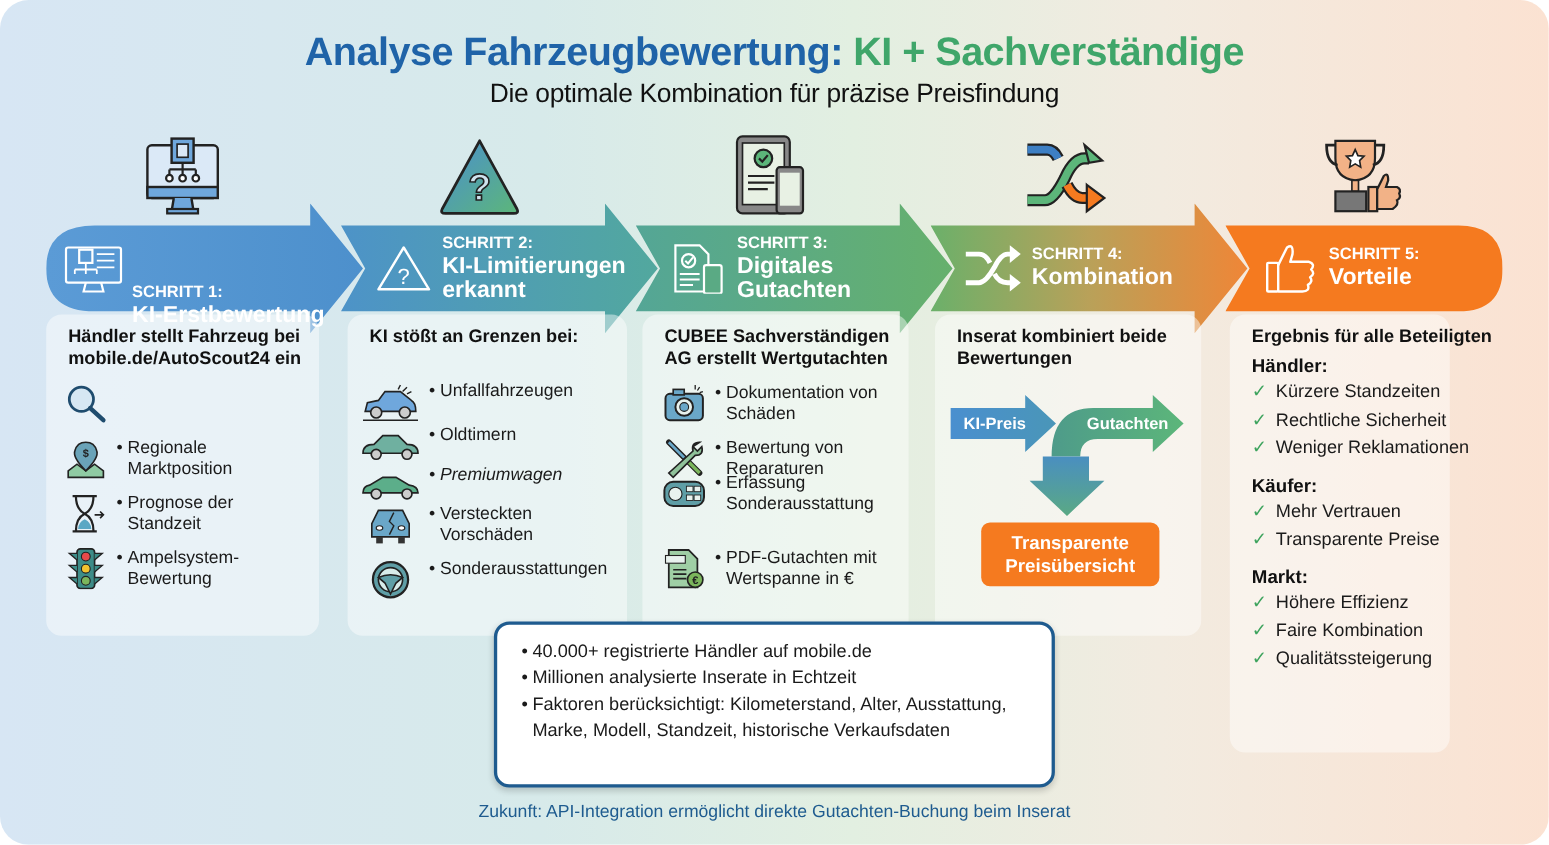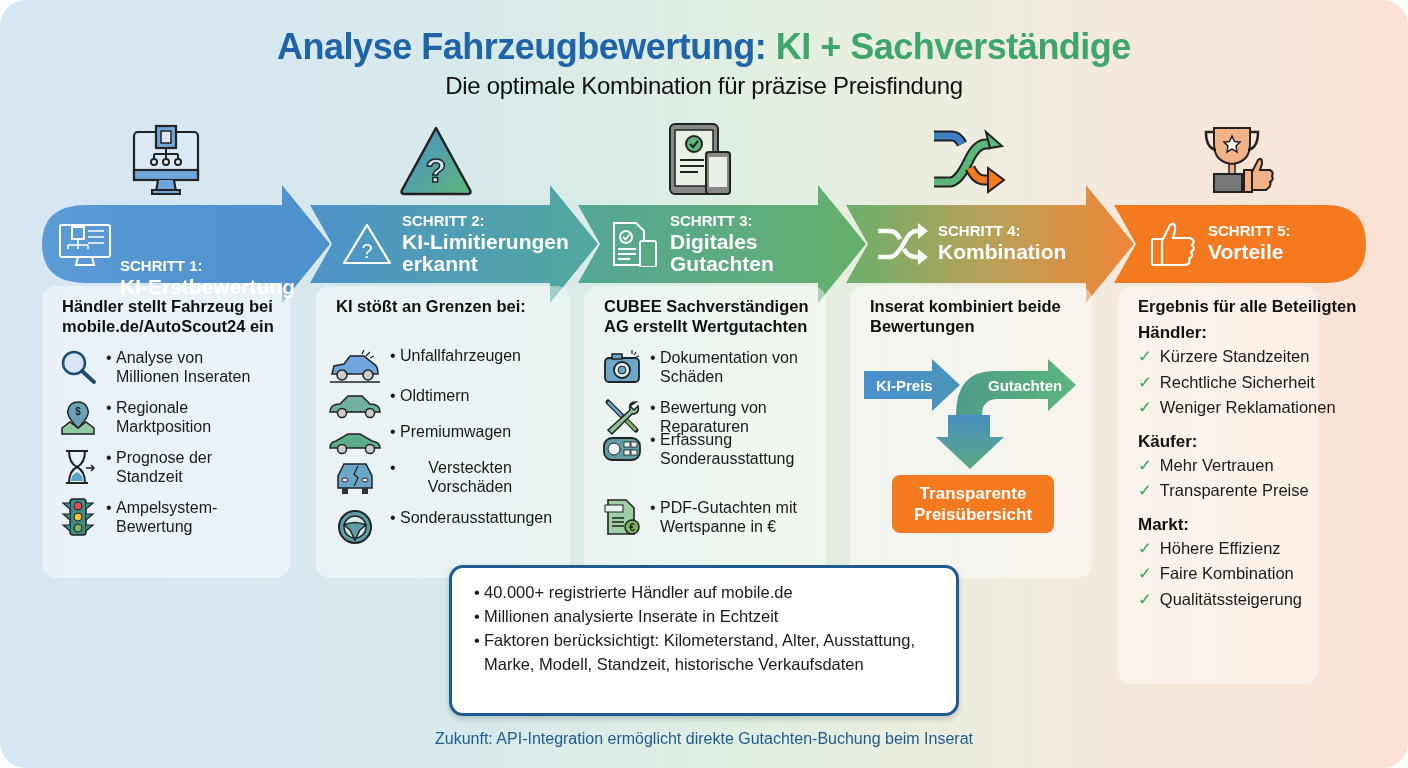--- a/index.html
+++ b/index.html
@@ -252,21 +252,20 @@
     </div>
   </div>
 
   <div class="card" style="left:42px; width:248px;">
     <div class="card-head">Händler stellt Fahrzeug bei mobile.de/AutoScout24 ein</div>
     <div class="item" style="top:62px;">
       <svg class="ic" viewBox="0 0 40 38">
         <circle cx="16" cy="15" r="11" fill="#d6e7f3" stroke="#1f4c6e" stroke-width="2.5"></circle>
         <path d="M24 23 L36 34" stroke="#1f4c6e" stroke-width="4" stroke-linecap="round"></path>
       </svg>
-      <span class="tx" style="width:150px;">Analyse von Millionen Inseraten</span>
     </div>
     <div class="item" style="top:112px;">
       <svg class="ic" viewBox="0 0 40 38">
         <path d="M4 30 L12 24 L20 30 L28 24 L36 30 L36 36 L4 36 Z" fill="#8fcaa3" stroke="#222" stroke-width="1.5"></path>
         <path d="M20 30 Q8 18 10 12 Q12 4 20 4 Q28 4 30 12 Q32 18 20 30 Z" fill="#6aa3b8" stroke="#222" stroke-width="1.5"></path>
         <text x="20" y="17" font-size="10" font-weight="bold" text-anchor="middle" fill="#222" font-family="Liberation Sans, sans-serif">$</text>
       </svg>
       <span class="tx" style="width:150px;">Regionale Marktposition</span>
     </div>
     <div class="item" style="top:162px;">
@@ -302,38 +301,38 @@
       <span class="tx">Unfallfahrzeugen</span>
     </div>
     <div class="item" style="top:100px; left:12px;">
       <svg class="ic" style="width:54px;flex-basis:54px;" viewBox="0 0 54 30">
         <path d="M2 22 Q2 14 12 14 L20 6 H34 L42 14 Q52 14 52 22 Z" fill="#6fb0a0" stroke="#222" stroke-width="1.5"></path>
         <circle cx="14" cy="23" r="4.5" fill="#ccc" stroke="#222" stroke-width="1.5"></circle>
         <circle cx="42" cy="23" r="4.5" fill="#ccc" stroke="#222" stroke-width="1.5"></circle>
       </svg>
       <span class="tx">Oldtimern</span>
     </div>
-    <div class="item" style="top:136px; left:12px;">
+    <div class="item" style="top:136px; left:12px;font-style:italic;">
       <svg class="ic" style="width:54px;flex-basis:54px;" viewBox="0 0 54 30">
         <path d="M2 22 Q2 16 8 15 L20 8 H32 L44 15 Q52 16 52 22 Z" fill="#5cae8a" stroke="#222" stroke-width="1.5"></path>
         <circle cx="14" cy="23" r="4.5" fill="#ccc" stroke="#222" stroke-width="1.5"></circle>
         <circle cx="42" cy="23" r="4.5" fill="#ccc" stroke="#222" stroke-width="1.5"></circle>
       </svg>
       <span class="tx">Premiumwagen</span>
     </div>
     <div class="item" style="top:172px; left:12px;">
       <svg class="ic" style="width:54px;flex-basis:54px;" viewBox="0 0 54 38">
         <path d="M10 30 V18 L16 6 H38 L44 18 V30 Z" fill="#6aa7c8" stroke="#222" stroke-width="1.5"></path>
         <rect x="14" y="30" width="6" height="6" fill="#333"></rect>
           <rect x="34" y="30" width="6" height="6" fill="#333"></rect>
         <ellipse cx="17" cy="22" rx="3" ry="2" fill="#fff" stroke="#222"></ellipse>
         <ellipse cx="37" cy="22" rx="3" ry="2" fill="#fff" stroke="#222"></ellipse>
         <path d="M30 8 L26 16 L30 20 L26 28" stroke="#222" stroke-width="1.3" fill="none"></path>
       </svg>
-      <span class="tx" style="width:150px;text-align:center;">Versteckten Vorschäden</span>
+      <span class="tx" style="width:150px;">Versteckten Vorschäden</span>
     </div>
     <div class="item" style="top:222px; left:12px;">
       <svg class="ic" style="width:54px;flex-basis:54px;" viewBox="0 0 54 38">
         <circle cx="27" cy="19" r="16" fill="#5f9ea6" stroke="#222" stroke-width="2"></circle>
         <circle cx="27" cy="19" r="11" fill="#d8ecea" stroke="#222" stroke-width="1.5"></circle>
         <path d="M16 17 Q27 12 38 17 L32 22 L27 32 L22 22 Z" fill="#5f9ea6" stroke="#222" stroke-width="1.5"></path>
       </svg>
       <span class="tx">Sonderausstattungen</span>
     </div>
   </div>

